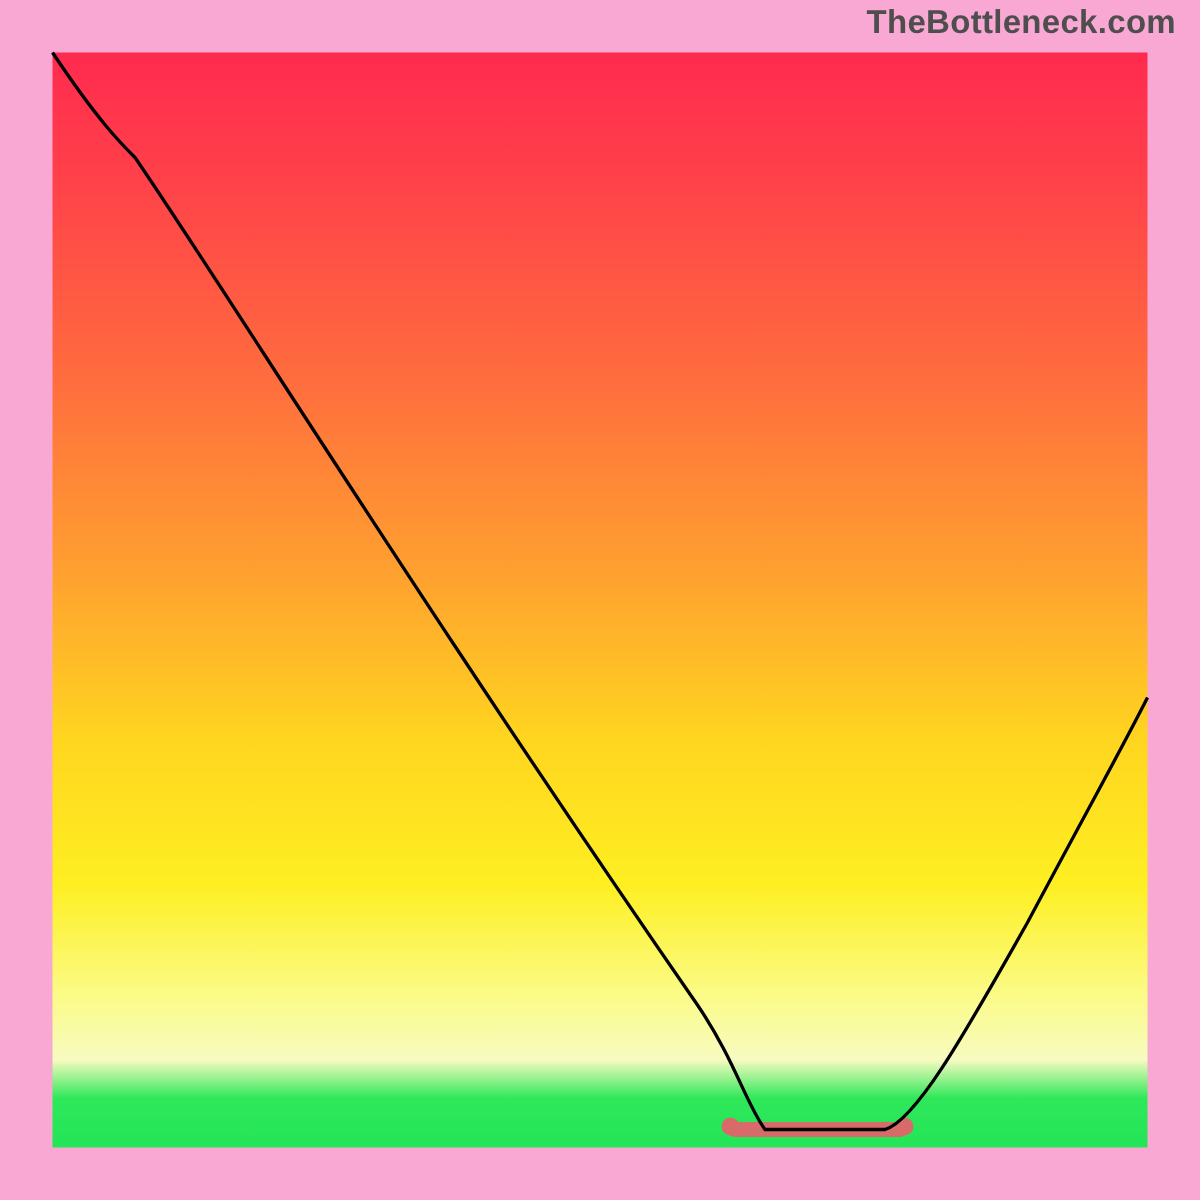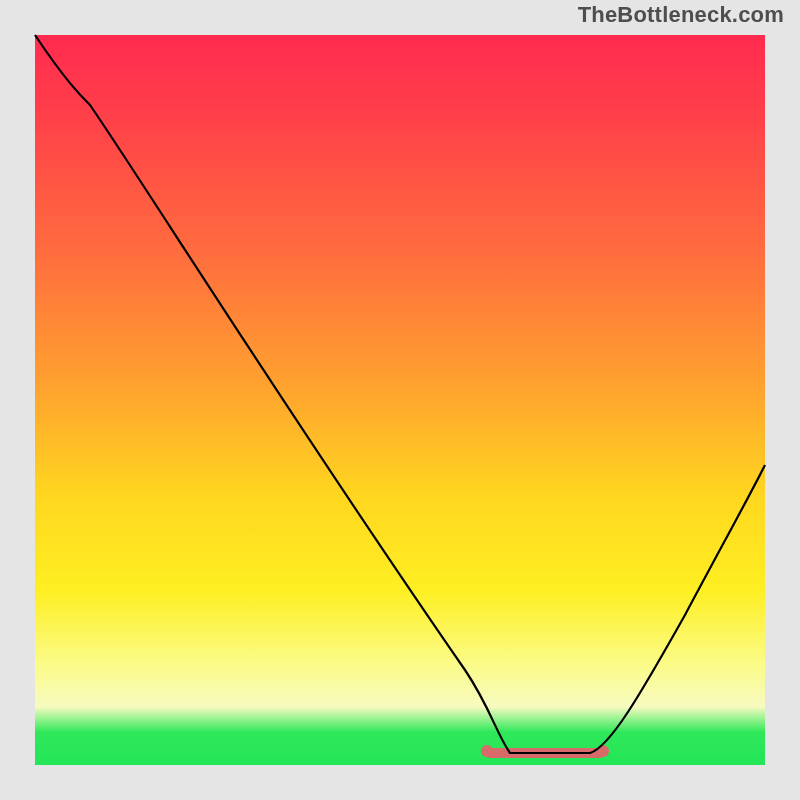--- a/index.html
+++ b/index.html
@@ -8,21 +8,21 @@
     width: 800px;
     height: 800px;
     background: #000;
     overflow: hidden;
     font-family: Arial, Helvetica, sans-serif;
   }
   .frame {
     position: relative;
     width: 800px;
     height: 800px;
-    background: #e5e5e5;
+    background: #f9a8d4;
   }
   .attribution {
     position: absolute;
     top: 2px;
     right: 16px;
     color: #4e4e4e;
     font-size: 22px;
     font-weight: 600;
     letter-spacing: 0.2px;
   }

